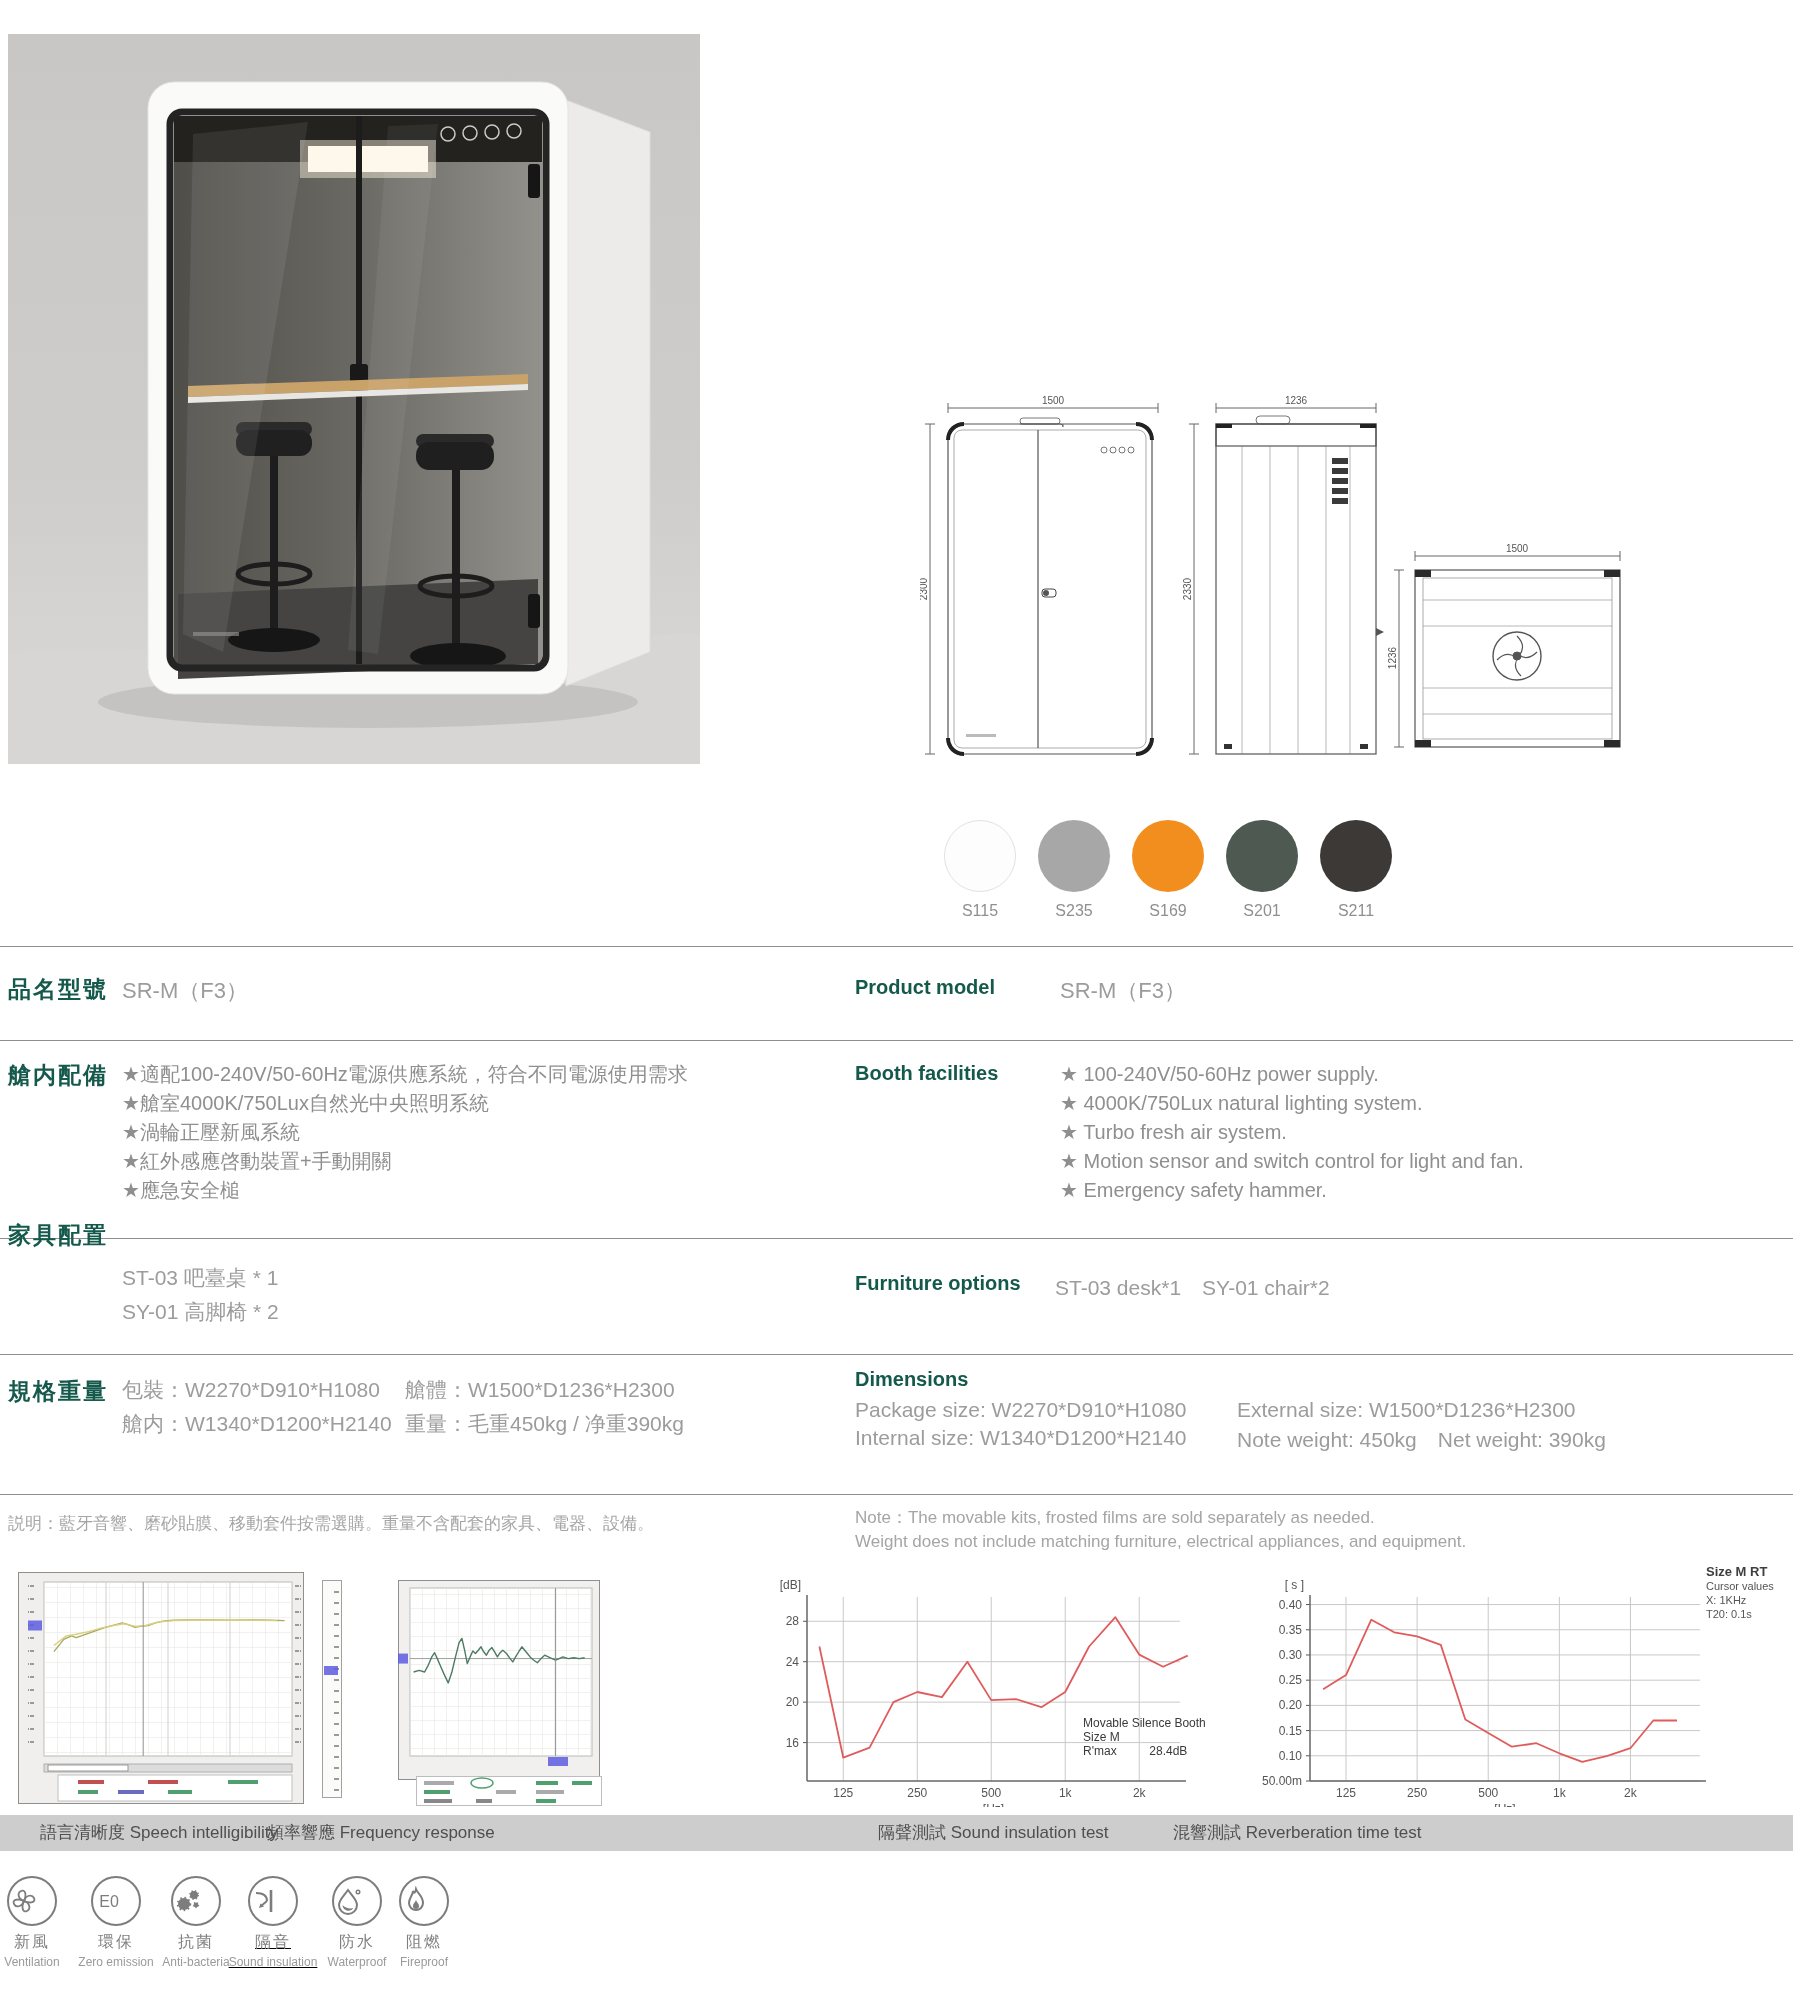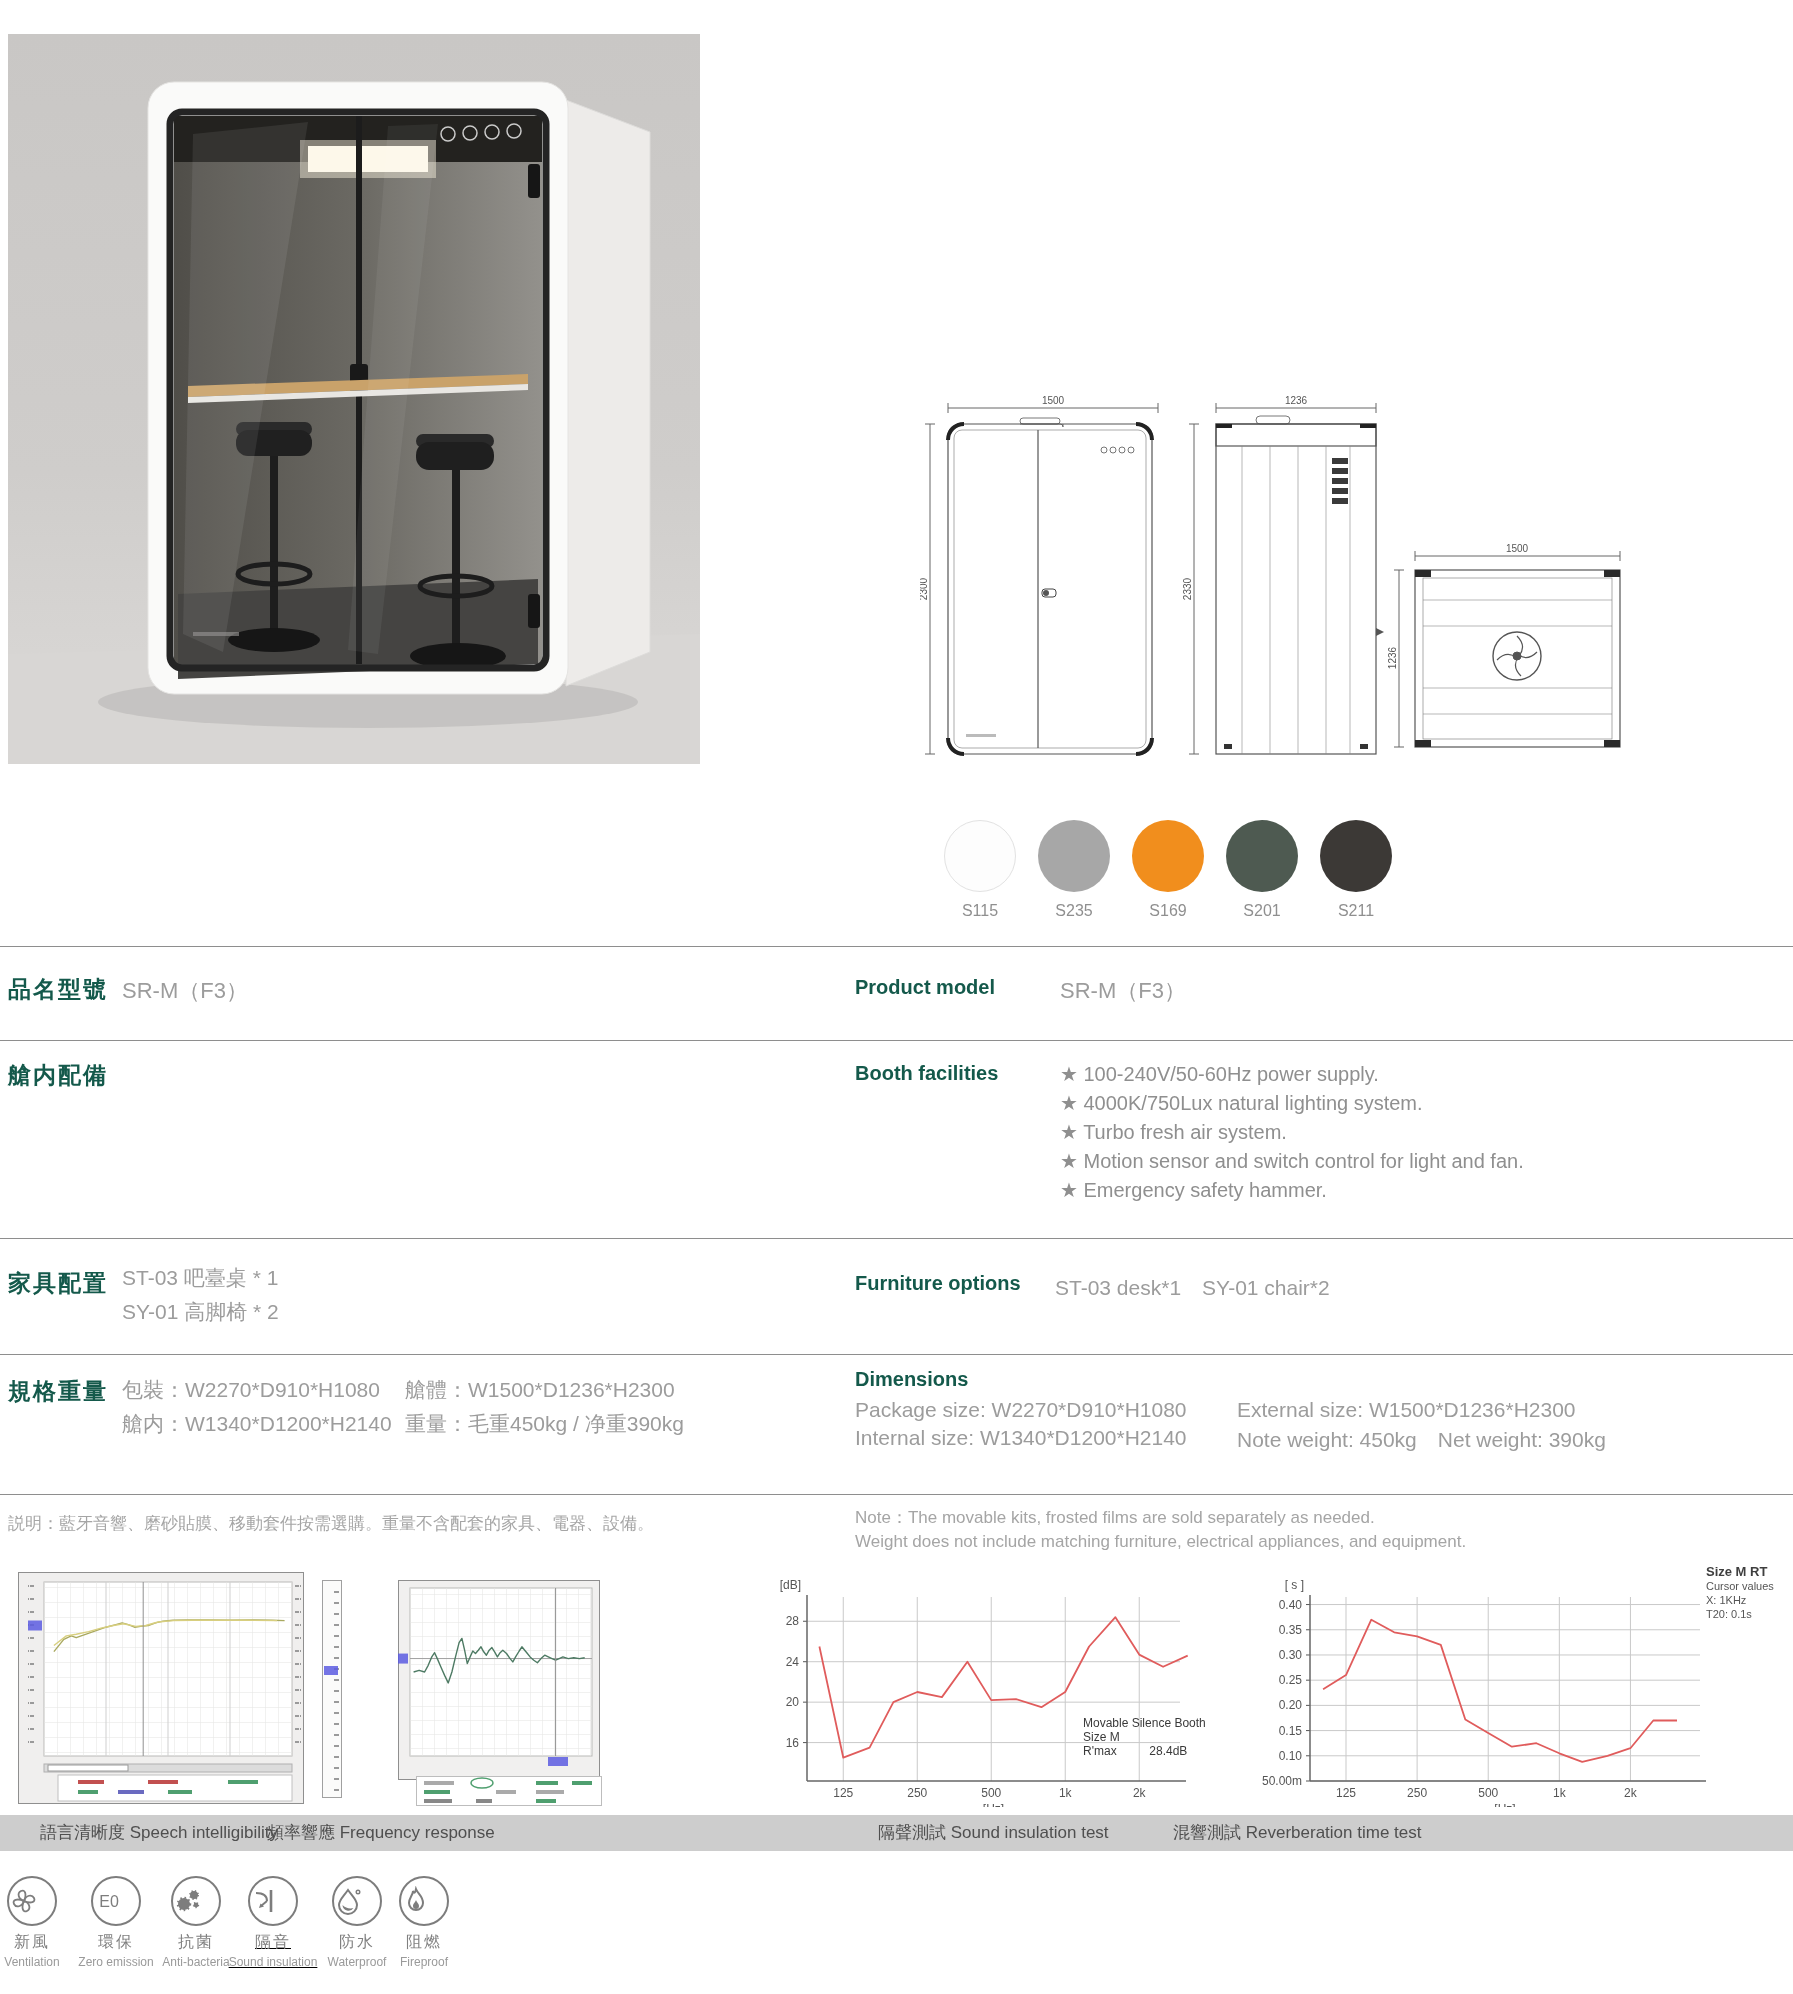--- a/index.html
+++ b/index.html
@@ -241,30 +241,37 @@
   <div class="hr" style="top:1214px;"></div>
   <div class="hr" style="top:1330px;"></div>
   <div class="hr" style="top:1470px;"></div>
 
   <div class="abs zh-label" style="left:8px;top:950px;">品名型號</div>
   <div class="abs val" style="left:122px;top:952px;font-size:22px;">SR-M（F3）</div>
   <div class="abs en-label" style="left:855px;top:952px;">Product model</div>
   <div class="abs val" style="left:1060px;top:952px;font-size:22px;">SR-M（F3）</div>
 
   <div class="abs zh-label" style="left:8px;top:1036px;">艙内配備</div>
+  <div class="abs" style="left:122px;top:1036px;">
+    <div class="item">★適配100-240V/50-60Hz電源供應系統，符合不同電源使用需求</div>
+    <div class="item">★艙室4000K/750Lux自然光中央照明系統</div>
+    <div class="item">★渦輪正壓新風系統</div>
+    <div class="item">★紅外感應啓動裝置+手動開關</div>
+    <div class="item">★應急安全槌</div>
+  </div>
   <div class="abs en-label" style="left:855px;top:1038px;">Booth facilities</div>
   <div class="abs" style="left:1060px;top:1036px;">
     <div class="item">★ 100-240V/50-60Hz power supply.</div>
     <div class="item">★ 4000K/750Lux natural lighting system.</div>
     <div class="item">★ Turbo fresh air system.</div>
     <div class="item">★ Motion sensor and switch control for light and fan.</div>
     <div class="item">★ Emergency safety hammer.</div>
   </div>
 
-  <div class="abs zh-label" style="left:8px;top:1244px;">家具配置</div>
+  <div class="abs zh-label" style="left:8px;top:1196px;">家具配置</div>
   <div class="abs val" style="left:122px;top:1240px;">ST-03 吧臺桌 * 1</div>
   <div class="abs val" style="left:122px;top:1274px;">SY-01 高脚椅 * 2</div>
   <div class="abs en-label" style="left:855px;top:1248px;">Furniture options</div>
   <div class="abs val" style="left:1055px;top:1250px;">ST-03 desk*1　SY-01 chair*2</div>
 
   <div class="abs zh-label" style="left:8px;top:1352px;">規格重量</div>
   <div class="abs val" style="left:122px;top:1352px;">包裝：W2270*D910*H1080</div>
   <div class="abs val" style="left:405px;top:1352px;">艙體：W1500*D1236*H2300</div>
   <div class="abs val" style="left:122px;top:1386px;">艙内：W1340*D1200*H2140</div>
   <div class="abs val" style="left:405px;top:1386px;">重量：毛重450kg / 净重390kg</div>

